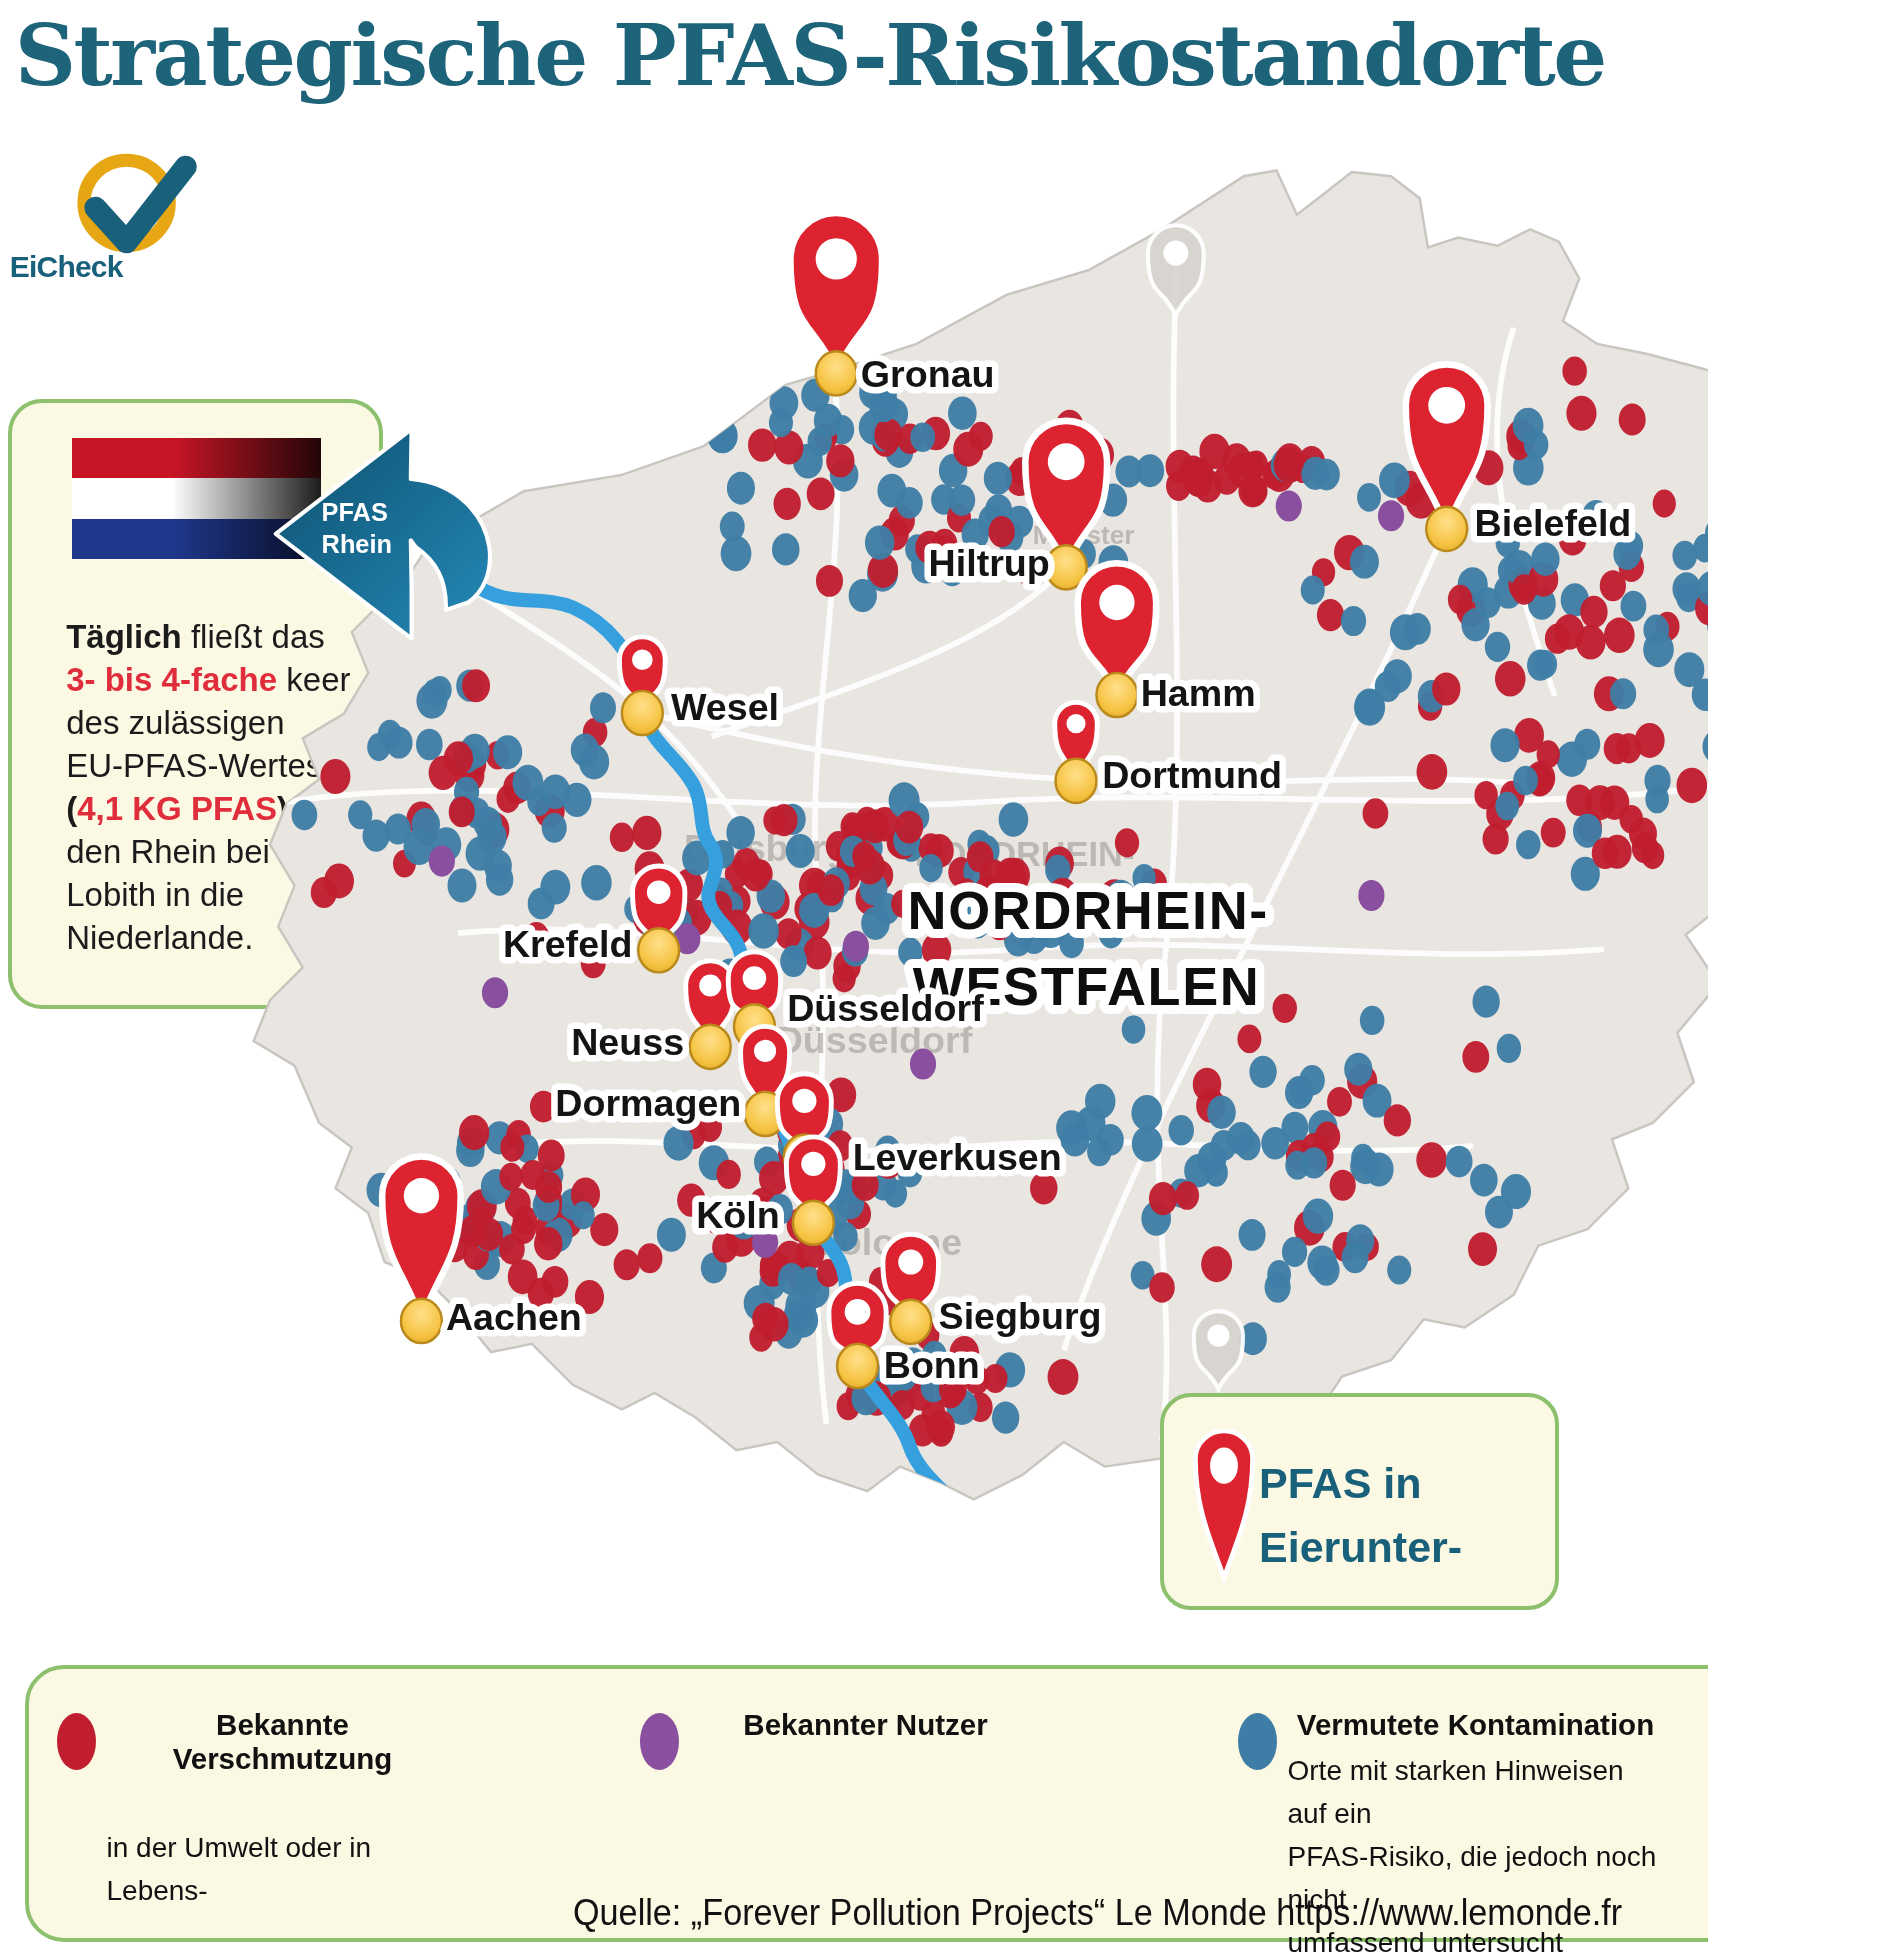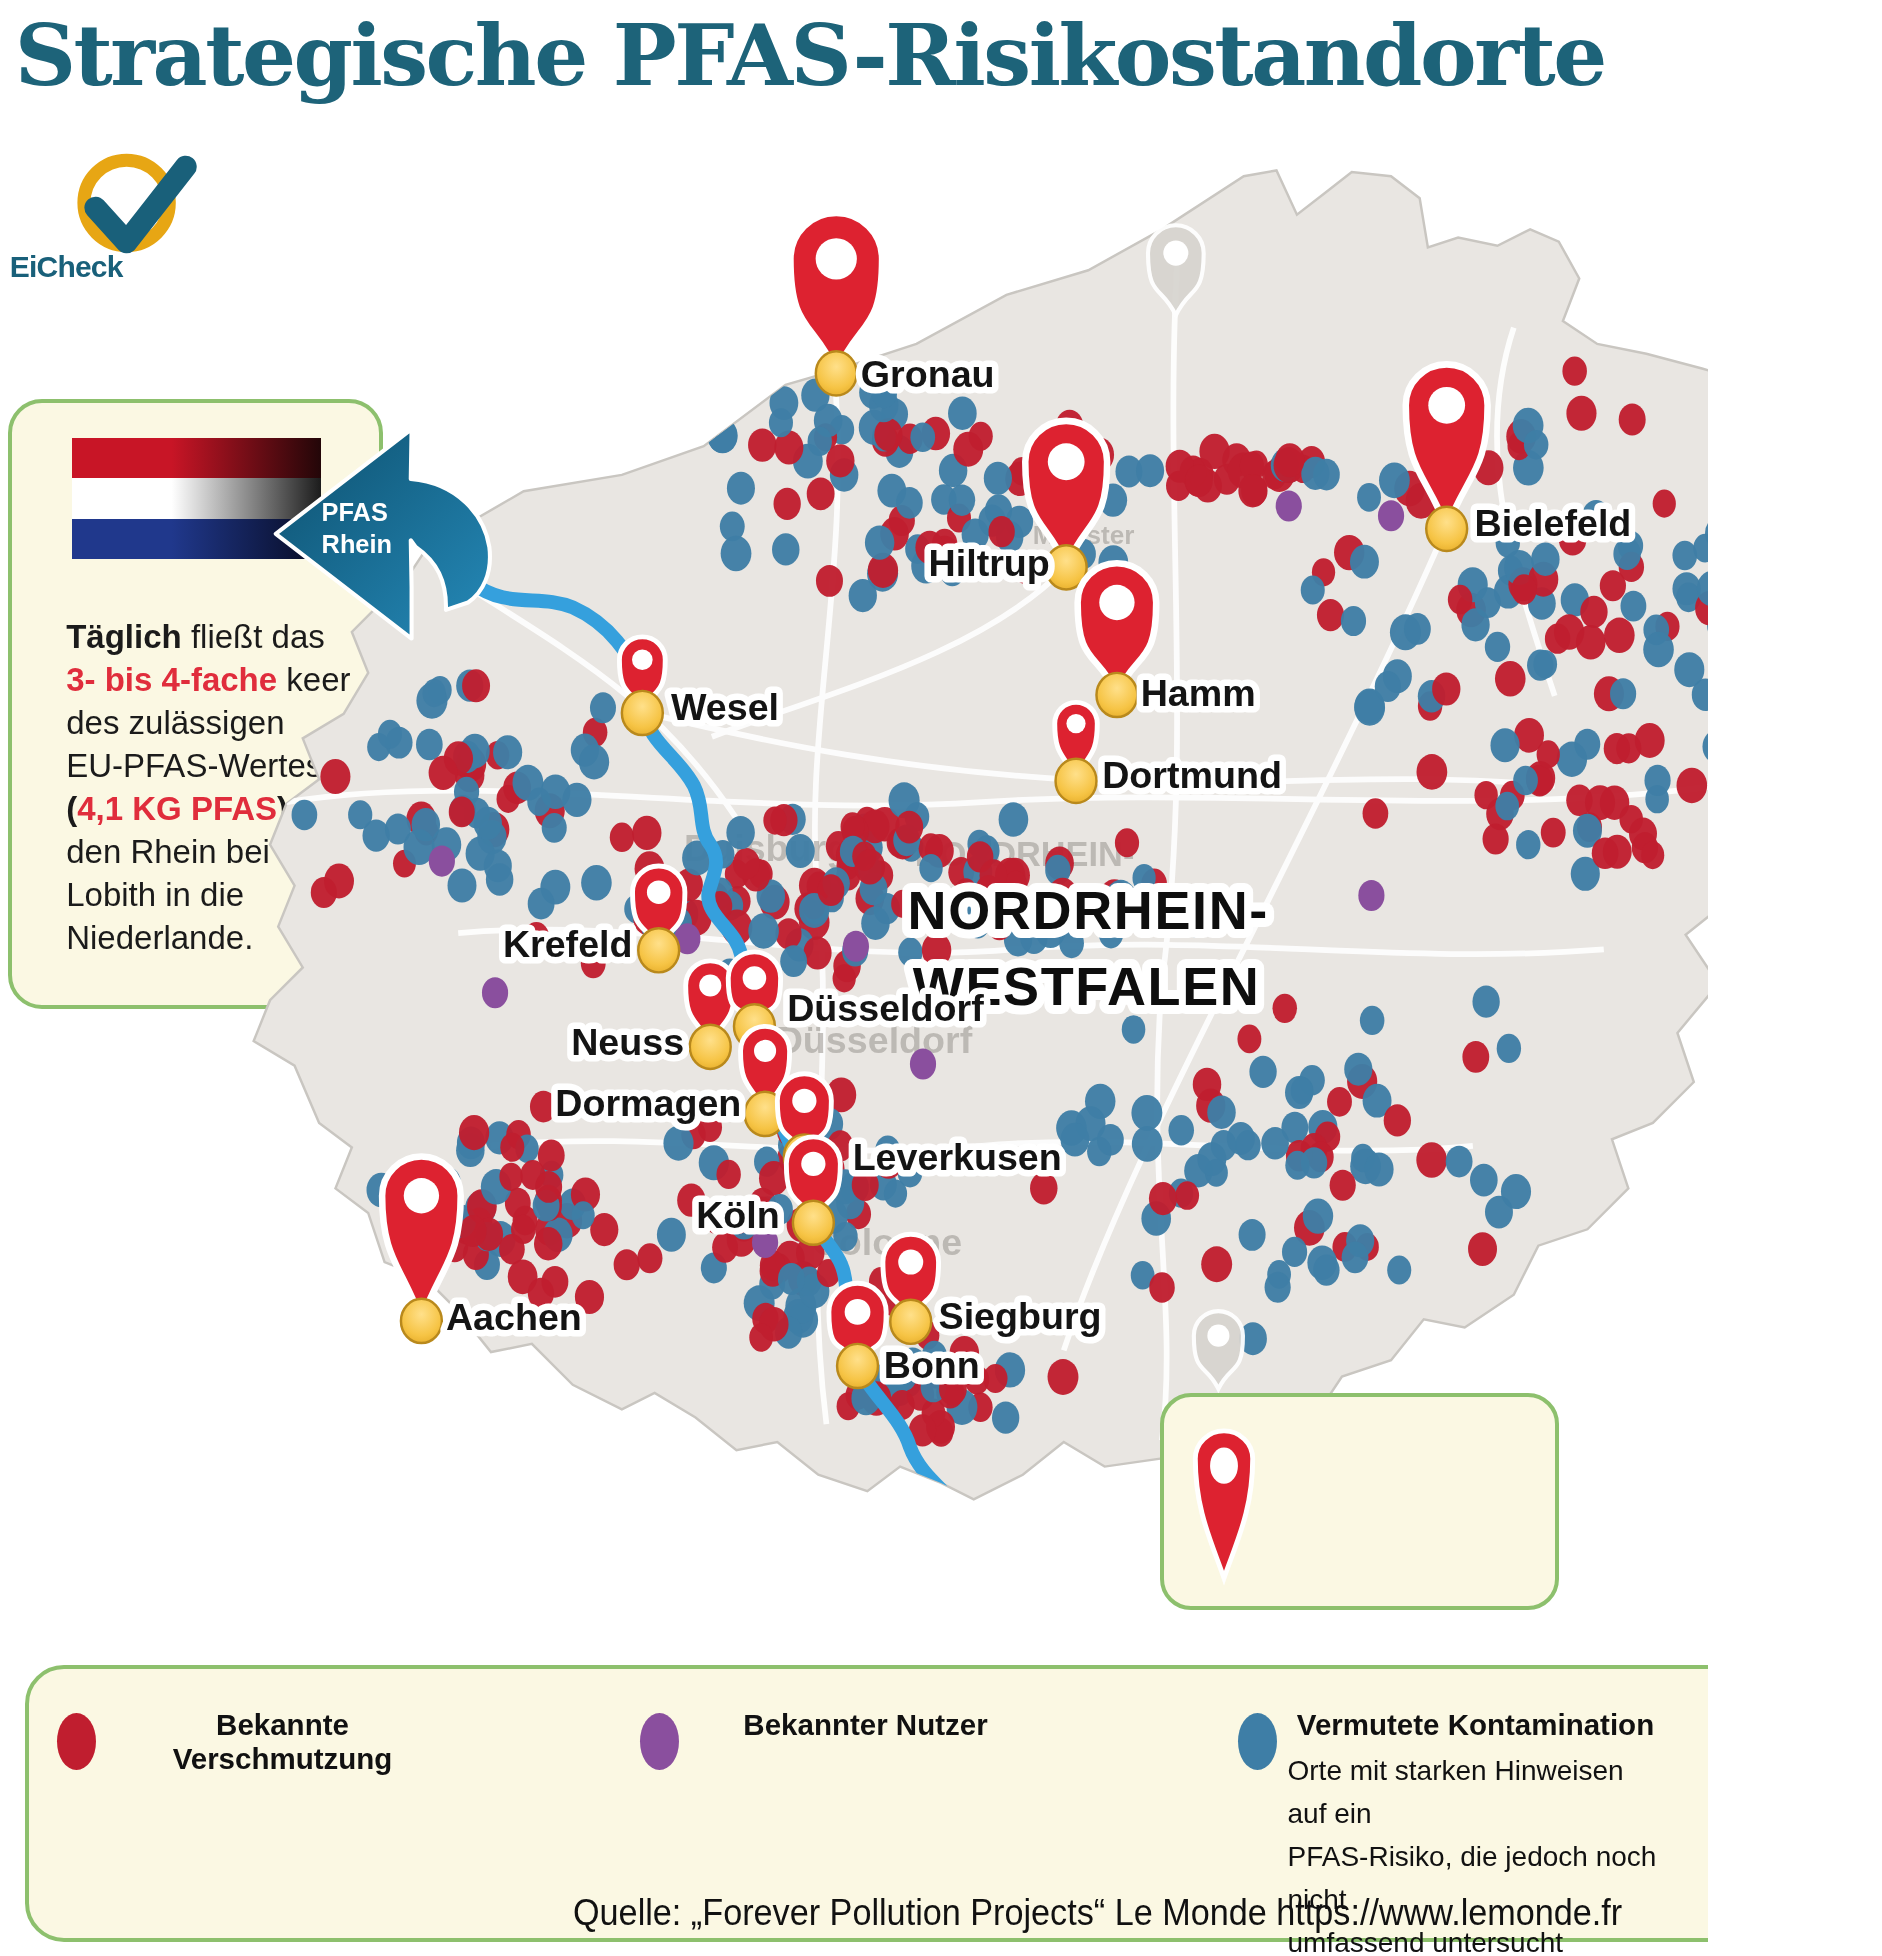--- a/index.html
+++ b/index.html
@@ -957,29 +957,29 @@
         <text x="545" y="1613" text-anchor="start" dominant-baseline="middle" class="city-label">Aachen</text>
       </g>
   </svg>
 
   <div id="callout">
     <svg width="74" height="164" viewBox="0 0 90 200">
       <path d="M 45 195 C 30 150 10 110 10 45 A 35 35 0 1 1 80 45 C 80 110 60 150 45 195 Z" fill="#dd2230" stroke="#ffffff" stroke-width="6" transform="scale(1,0.97)"></path>
       <ellipse cx="45" cy="52" rx="17" ry="22" fill="#ffffff"></ellipse>
     </svg>
     <div id="callout-text">
-      <br>
+      <span>PFAS in Eierunter-</span><br>
     </div>
   </div>
 
   <div id="legend">
     <div class="legend-dot" style="left:28px;top:44px;background:#c01e2f"></div>
     <div class="legend-text" style="left:78px;top:39px">
       <p class="legend-title">Bekannte Verschmutzung</p>
-      <p class="legend-body"><br><br></p>
+      <p class="legend-body"><br><span>in der Umwelt oder in Lebens-</span><br></p>
     </div>
     <div class="legend-dot" style="left:611px;top:44px;background:#8a4f9e"></div>
     <div class="legend-text" style="left:661px;top:39px">
       <p class="legend-title">Bekannter Nutzer</p>
     </div>
     <div class="legend-dot" style="left:1209px;top:44px;background:#3e7ea6"></div>
     <div class="legend-text" style="left:1259px;top:39px;width:376px">
       <p class="legend-title">Vermutete Kontamination</p>
       <p class="legend-body"><span>Orte mit starken Hinweisen auf ein</span><br><span>PFAS-Risiko, die jedoch noch nicht</span><br><span>umfassend untersucht wurden.</span></p>
     </div>

